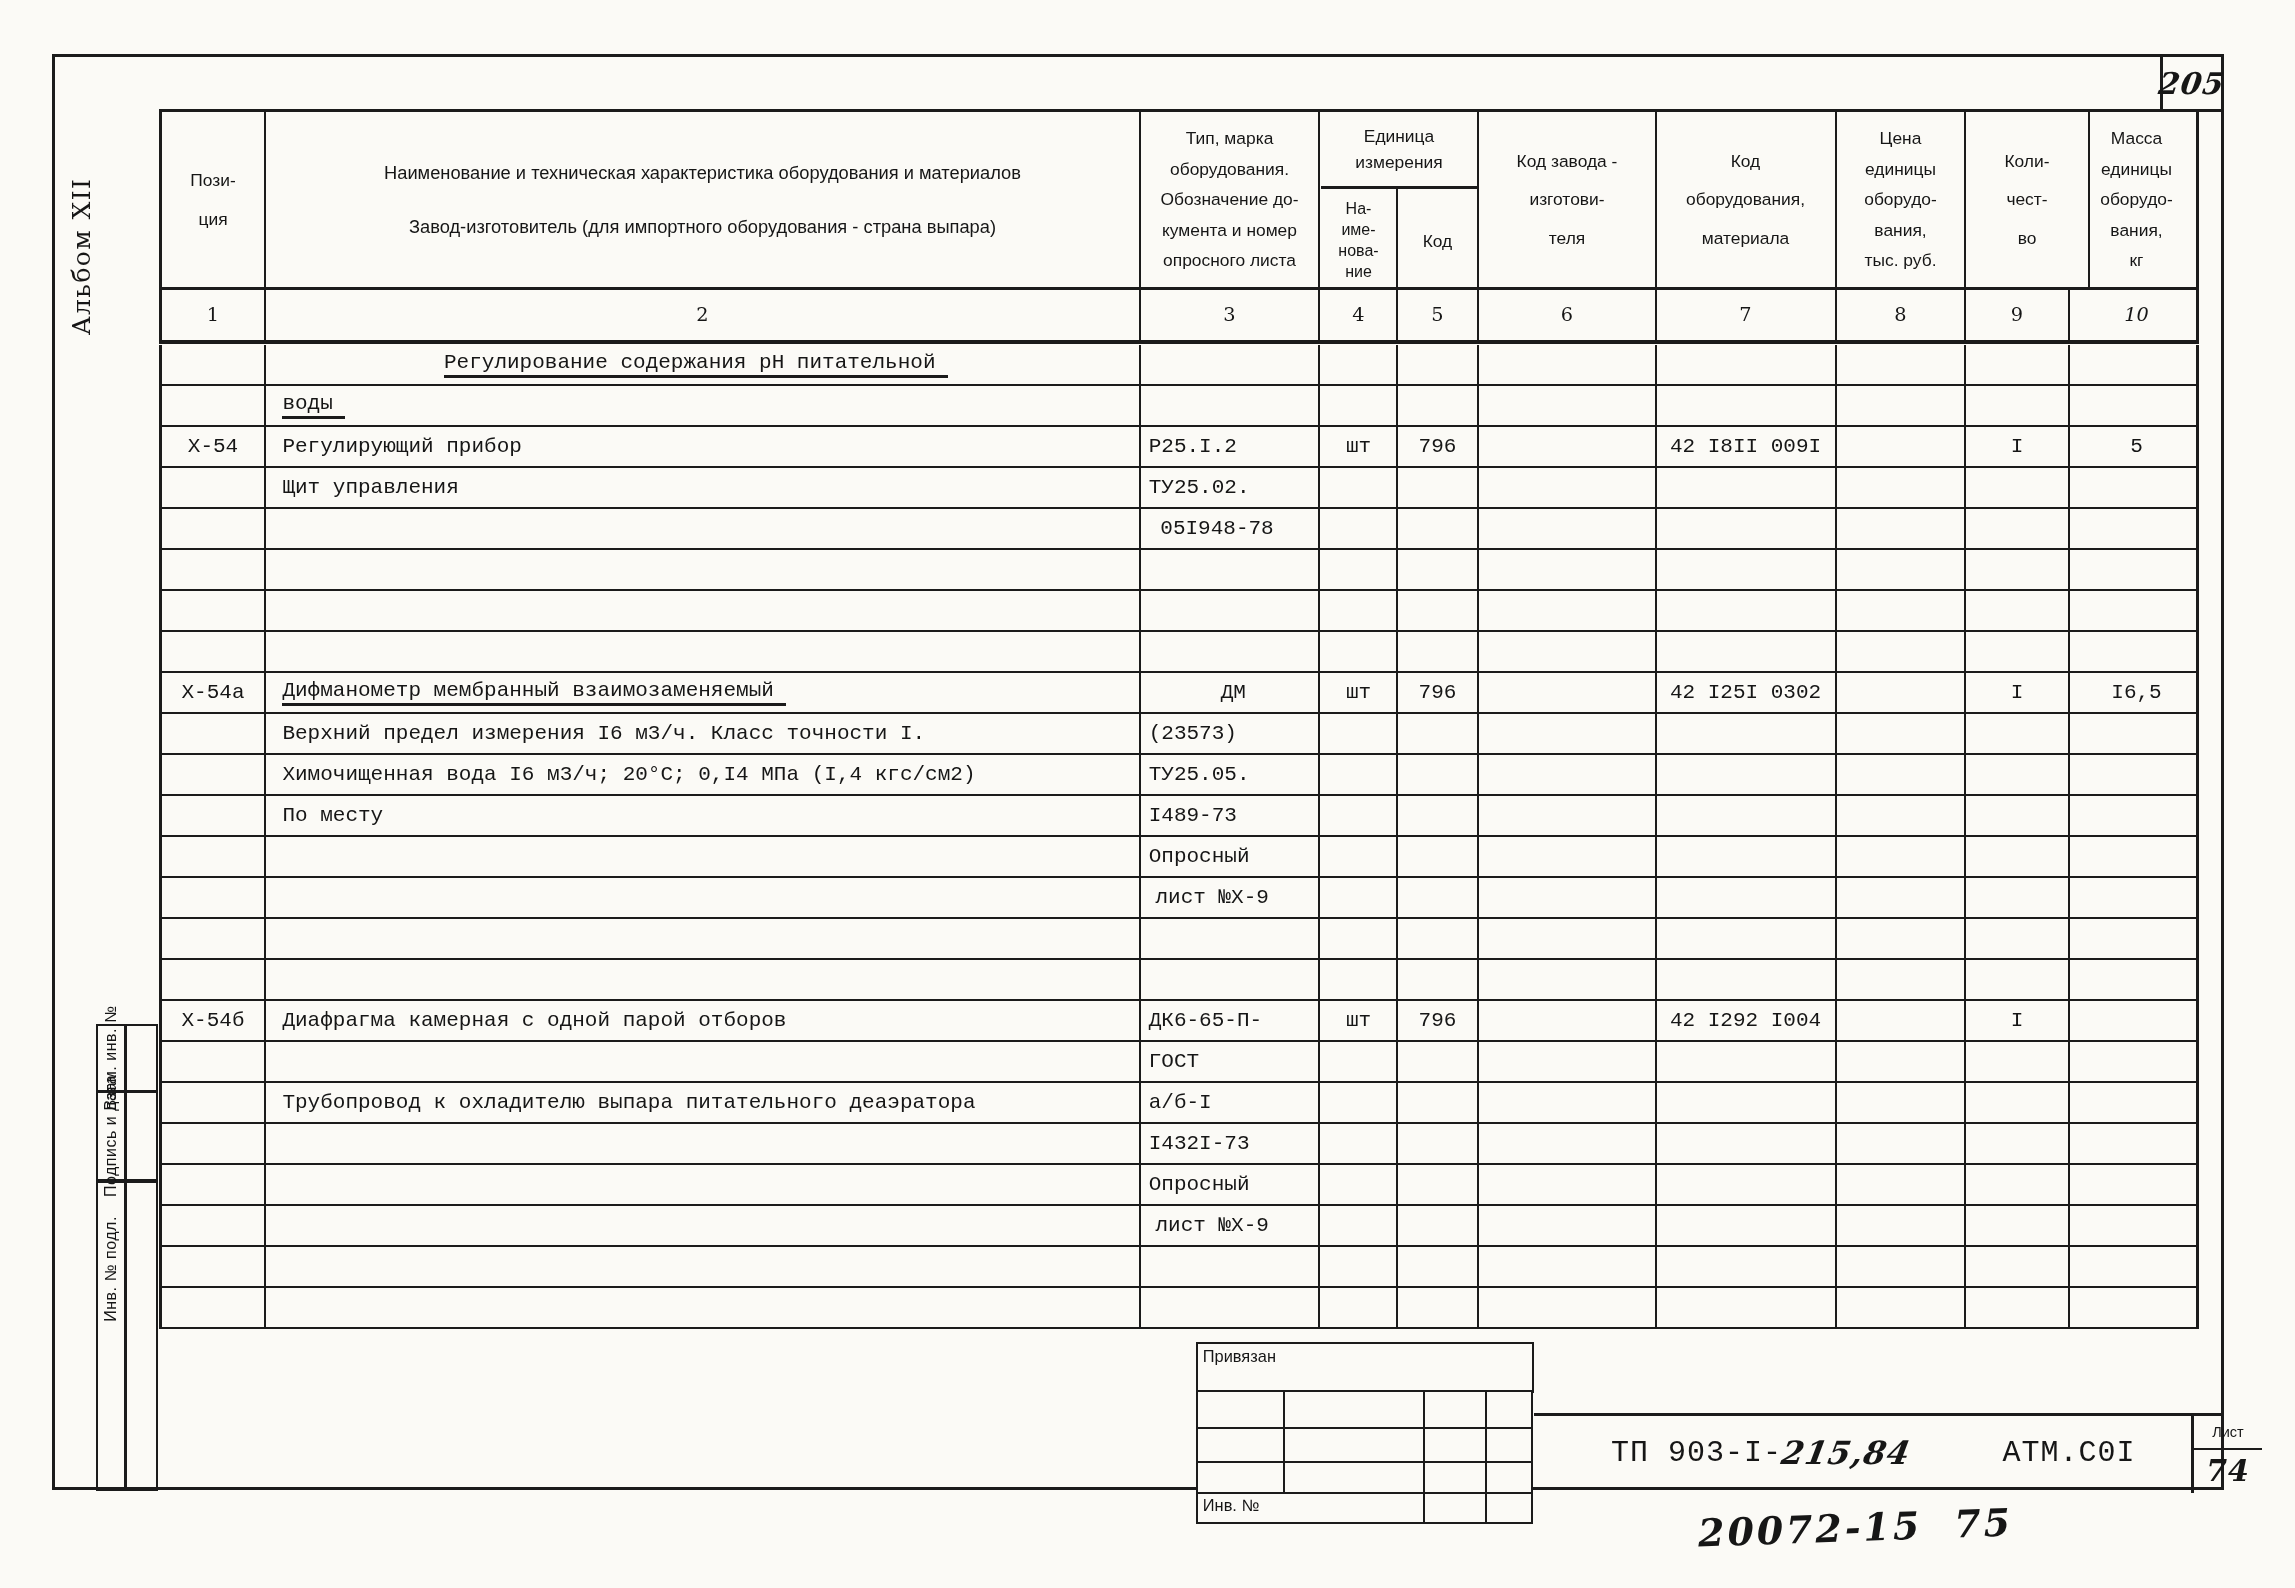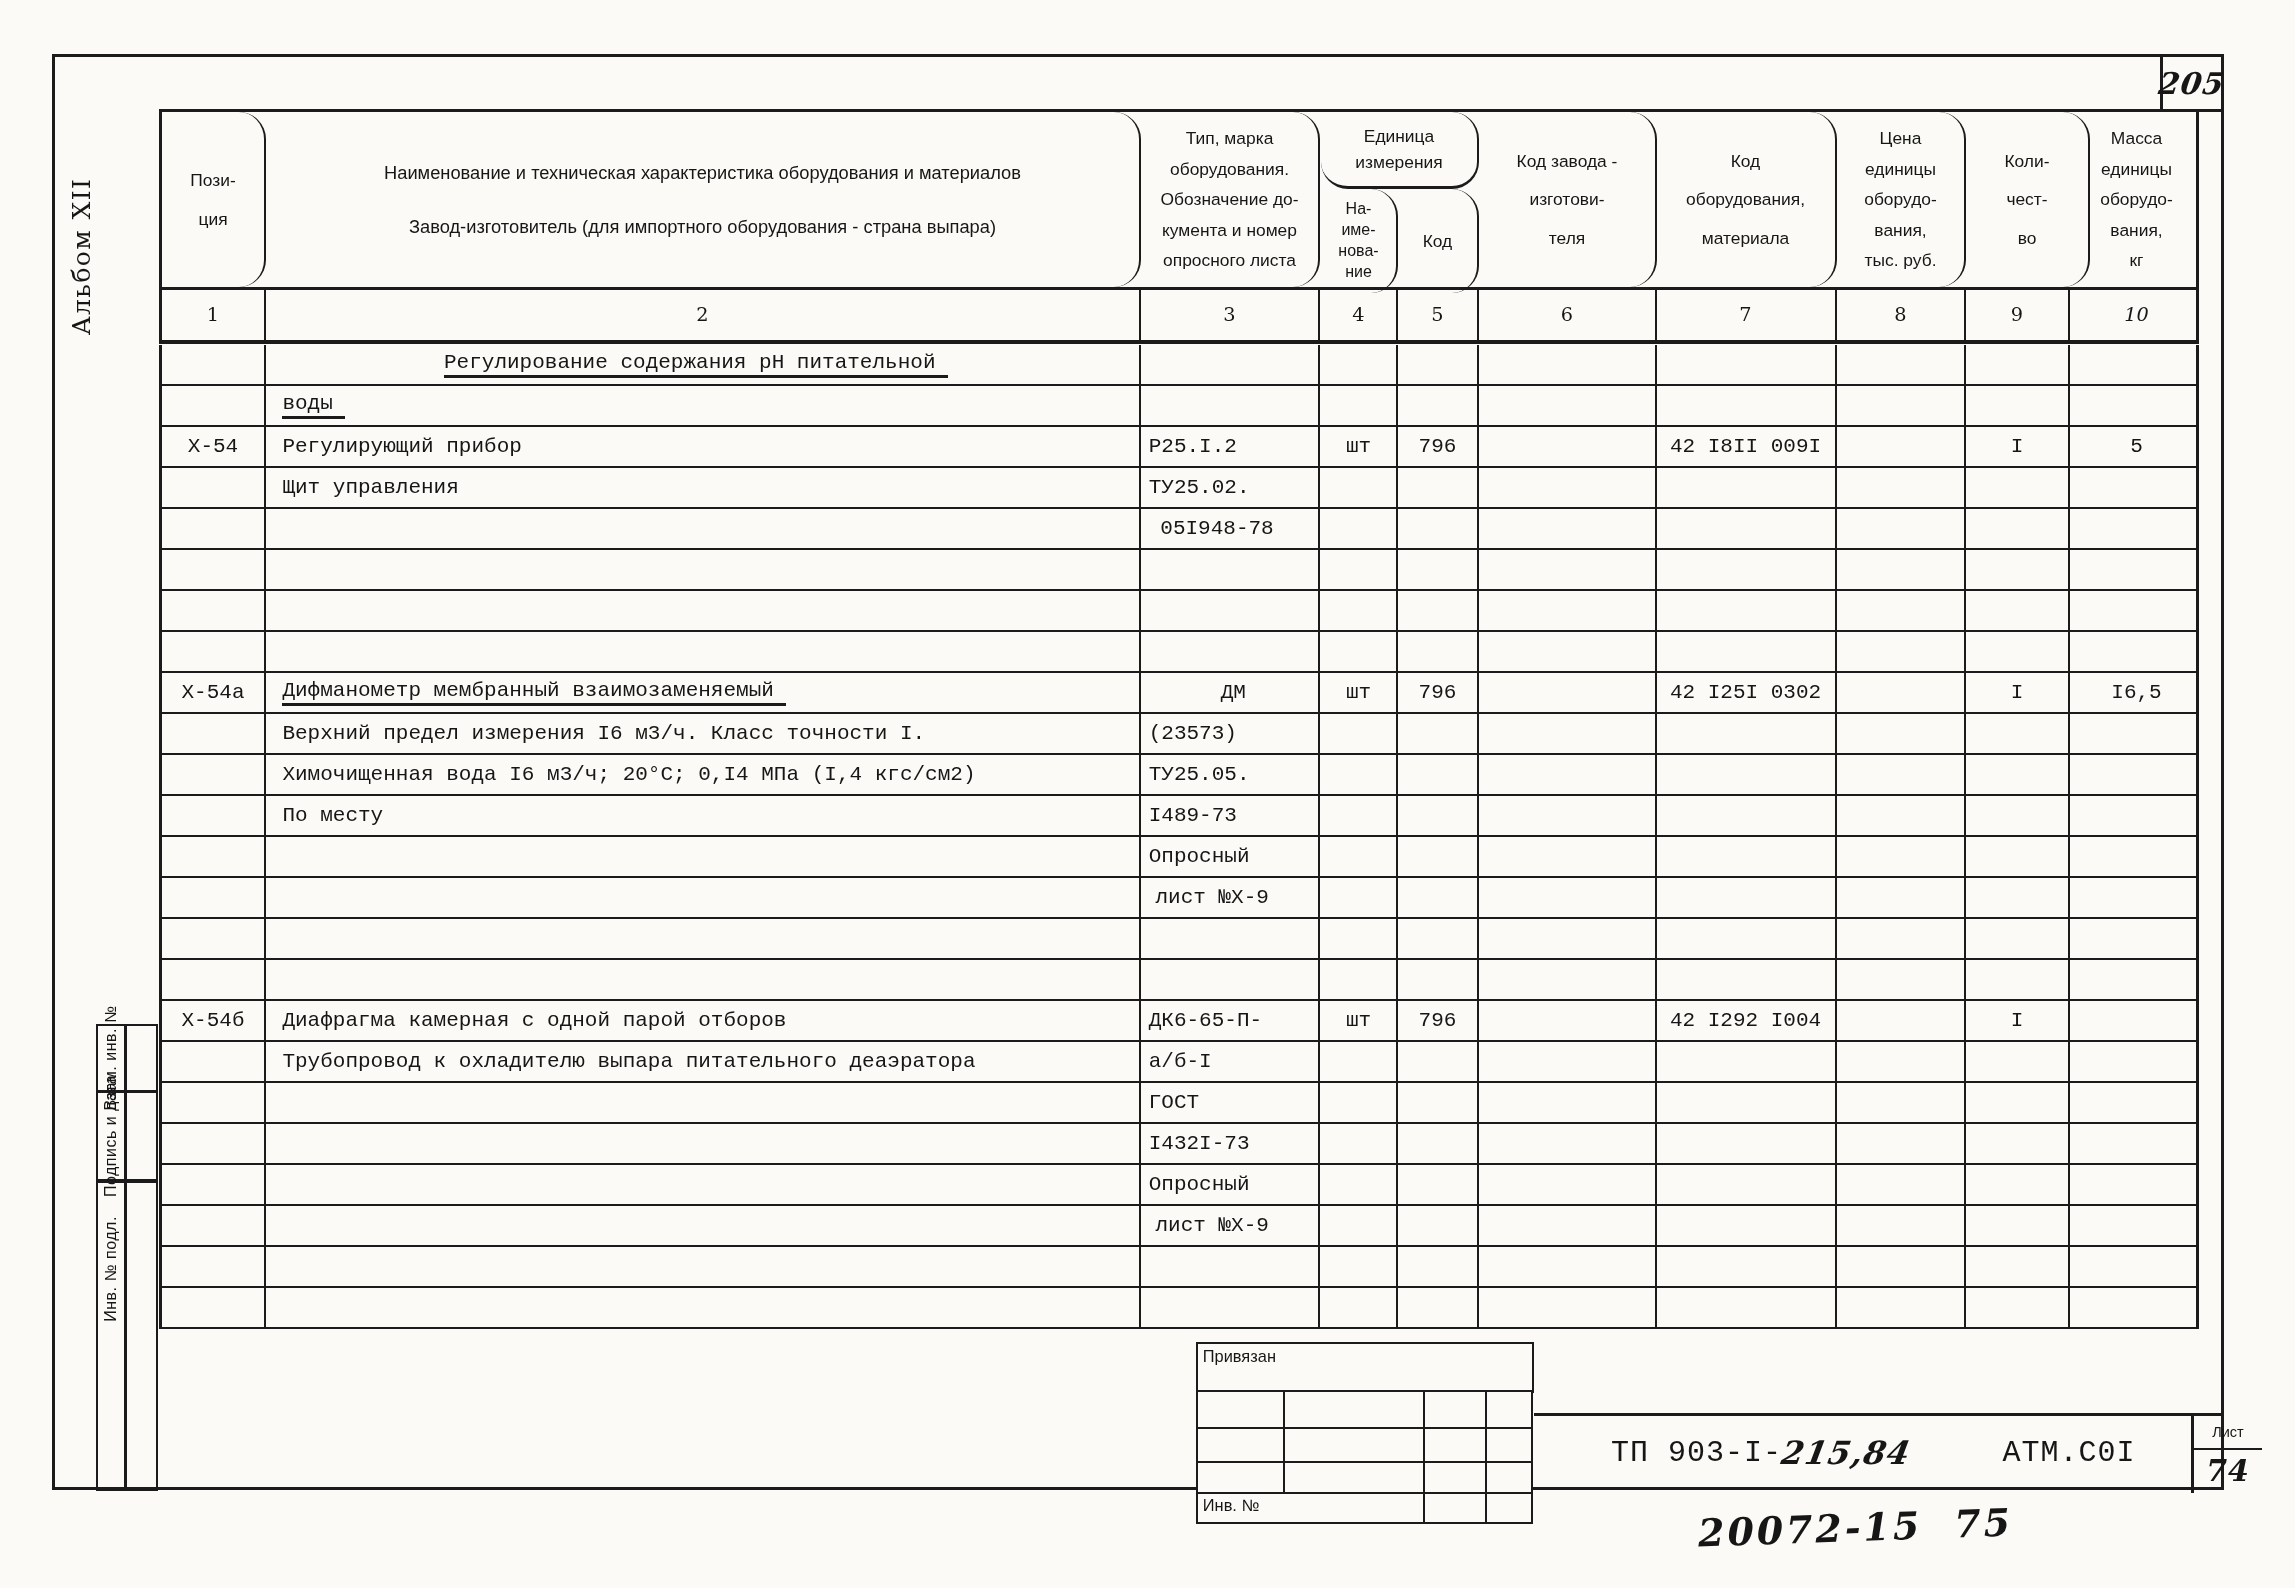--- a/index.html
+++ b/index.html
@@ -54,21 +54,20 @@
   .thead{
     position:absolute;left:159px;top:109px;width:2040px;height:181px;
     border:3.4px solid var(--ln);
   }
   .hc{
     position:absolute;top:0;height:100%;
     border-right:2.9px solid var(--ln);
     display:flex;flex-direction:column;align-items:center;justify-content:center;
     text-align:center;white-space:pre-line;
     font-size:17.4px;
-    border-radius:27px;
   }
   .hc.last{border-right:none;}
   .lh17{line-height:1.75;} .lh22{line-height:2.2;} .lh29{line-height:2.9;}
   .lh15{line-height:1.5;} .lh13{line-height:1.3;font-size:16px;}
   .numsrow{
     position:absolute;left:159px;top:289px;width:2040px;height:55px;
     border-left:3.4px solid var(--ln);border-right:3.4px solid var(--ln);
     border-bottom:4.3px solid var(--ln);
   }
   .nc{
@@ -443,36 +442,36 @@
         <div class="cell c4">шт</div>
         <div class="cell c5">796</div>
         <div class="cell c6"></div>
         <div class="cell c7">42 I292 I004</div>
         <div class="cell c8"></div>
         <div class="cell c9">I</div>
         <div class="cell c10"></div>
       </div>
       <div class="trow">
         <div class="cell c1"></div>
+        <div class="cell c2"></div>
+        <div class="cell c3">ГОСТ</div>
+        <div class="cell c4"></div>
+        <div class="cell c5"></div>
+        <div class="cell c6"></div>
+        <div class="cell c7"></div>
+        <div class="cell c8"></div>
+        <div class="cell c9"></div>
+        <div class="cell c10"></div>
+      </div>
+      <div class="trow">
+        <div class="cell c1"></div>
         <div class="cell c2">
           <span>Трубопровод к охладителю выпара питательного деаэратора</span>
         </div>
         <div class="cell c3">а/б-I</div>
-        <div class="cell c4"></div>
-        <div class="cell c5"></div>
-        <div class="cell c6"></div>
-        <div class="cell c7"></div>
-        <div class="cell c8"></div>
-        <div class="cell c9"></div>
-        <div class="cell c10"></div>
-      </div>
-      <div class="trow">
-        <div class="cell c1"></div>
-        <div class="cell c2"></div>
-        <div class="cell c3">ГОСТ</div>
         <div class="cell c4"></div>
         <div class="cell c5"></div>
         <div class="cell c6"></div>
         <div class="cell c7"></div>
         <div class="cell c8"></div>
         <div class="cell c9"></div>
         <div class="cell c10"></div>
       </div>
       <div class="trow">
         <div class="cell c1"></div>

